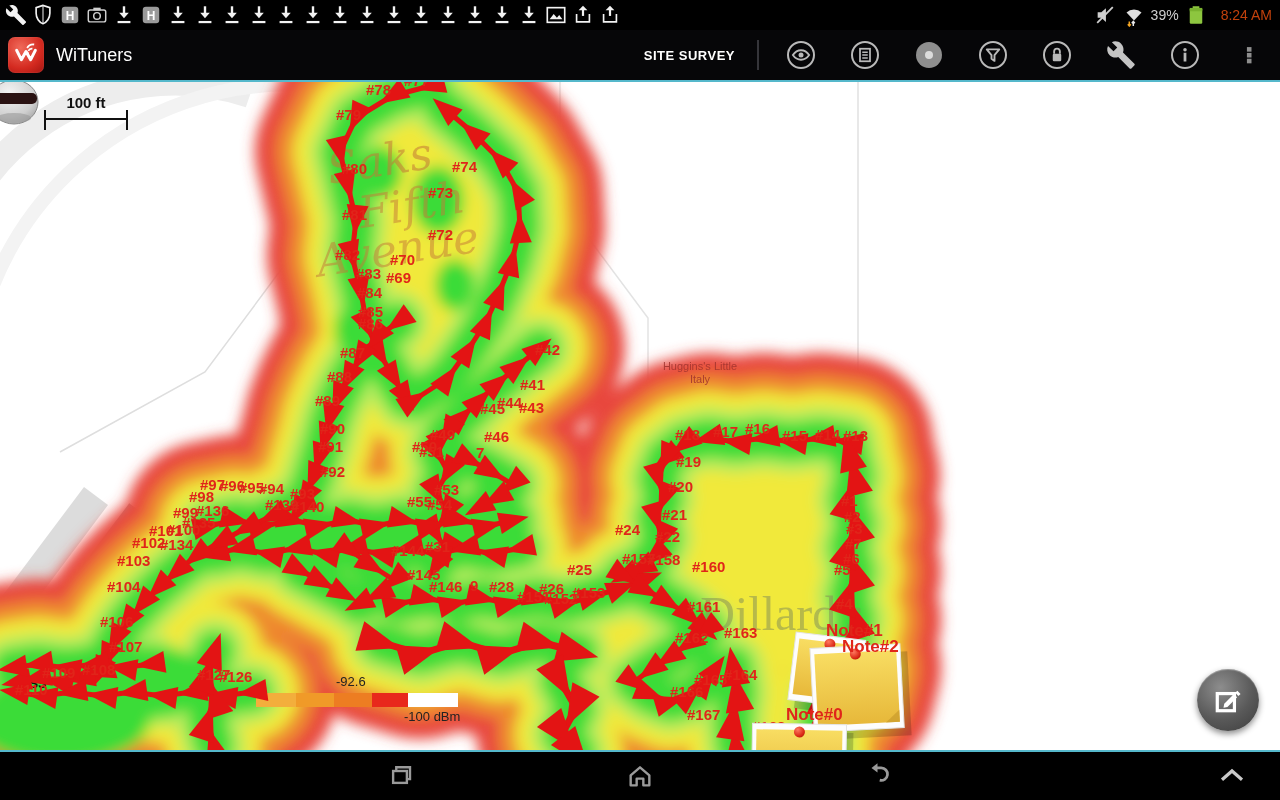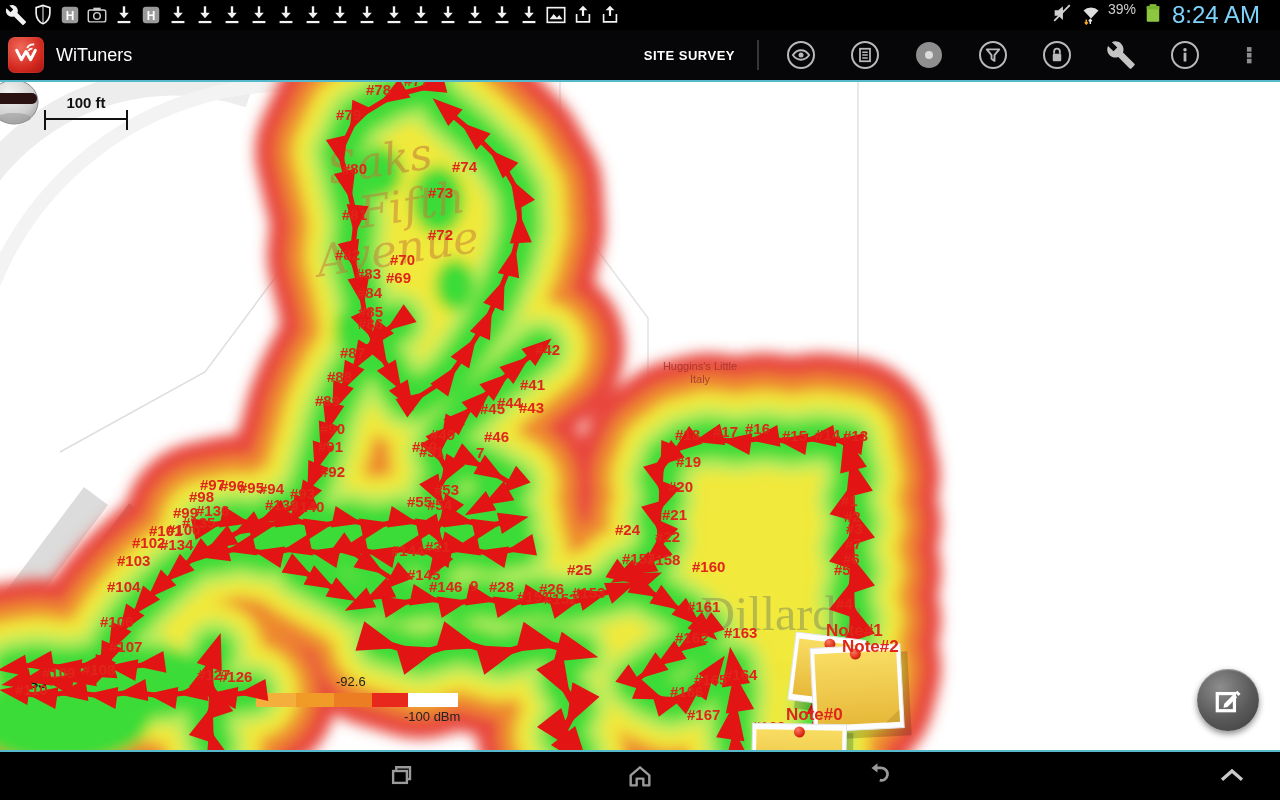--- a/index.html
+++ b/index.html
@@ -3,23 +3,23 @@
 <meta charset="utf-8">
 <style>
   html,body{margin:0;padding:0;background:#000;}
   .screen{position:relative;width:1280px;height:800px;overflow:hidden;background:#fff;
           font-family:"Liberation Sans",sans-serif;}
   
   .status-bar{position:absolute;left:0;top:0;width:1280px;height:30px;background:#000;
               display:flex;align-items:center;justify-content:space-between;}
   .sb-left{display:flex;align-items:center;gap:3px;padding-left:4px;}
   .sb-left .ic{width:24px;height:24px;display:inline-flex;align-items:center;justify-content:center;}
-  .sb-right{display:flex;align-items:flex-start;gap:5px;padding-right:20px;color:#ccc;}
+  .sb-right{display:flex;align-items:center;gap:5px;padding-right:8px;color:#ccc;}
   .sb-pct{font-size:14px;color:#cfcfcf;}
-  .sb-time{font-size:24px;color:#7dd3fc;margin-left:2px;}
+  .sb-time{font-size:14px;color:#c2410c;margin-left:8px;}
   .sb-right .ic{width:24px;height:24px;display:inline-flex;align-items:center;justify-content:center;}
   
   .action-bar{position:absolute;left:0;top:30px;width:1280px;height:50px;background:#060608;
               display:flex;align-items:center;}
   .ab-logo{width:36px;height:36px;margin:0 12px 0 8px;border-radius:7px;
            background:radial-gradient(circle at 35% 30%,#f06a5a,#d42a20 60%,#a31410);
            display:flex;align-items:center;justify-content:center;box-shadow:inset 0 0 2px #fff3;}
   .ab-title{color:#fff;font-size:18px;}
   .ab-right{margin-left:auto;display:flex;align-items:center;height:100%;}
   .ab-menu{display:flex;align-items:center;height:100%;}

